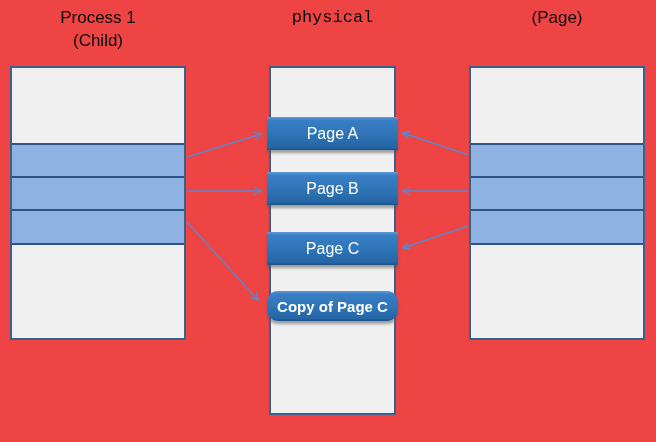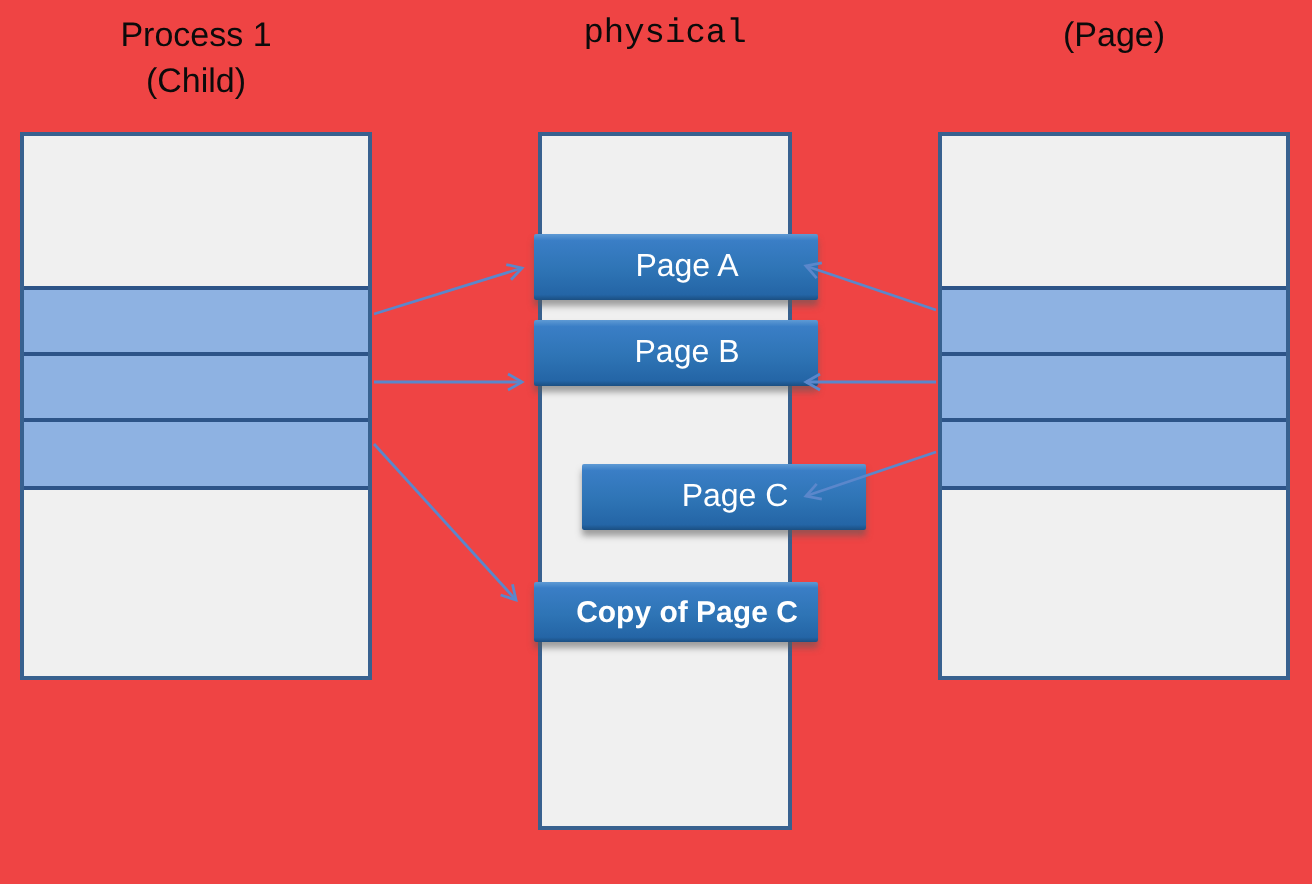--- a/index.html
+++ b/index.html
@@ -33,21 +33,20 @@
   .flex-fill{flex:1;}
   .page-box{
     position:absolute;
     left:267px;width:131px;height:33px;
     background:linear-gradient(180deg,#5e9ad4 0%,#3a7ec6 10%,#2e74b5 55%,#2465a6 92%,#1b4f82 100%);
     border-radius:1px;
     box-shadow:0 3px 3px rgba(90,90,90,0.55);
     color:#ffffff;
     display:flex;align-items:center;justify-content:center;
     font-size:16px;
-    padding-left:11px;
   }
   .page-box.copy{
     height:30px;
     font-size:15px;font-weight:bold;
   }
   #arrow-layer{
     position:absolute;left:0;top:0;
     pointer-events:none;
   }
   #arrow-layer line{
@@ -84,27 +83,27 @@
     <div class="seg-gray" style="height:75px;"></div>
     <div class="seg-blue" style="height:33px;"></div>
     <div class="seg-blue" style="height:33px;"></div>
     <div class="seg-blue last" style="height:36px;"></div>
     <div class="seg-gray flex-fill"></div>
   </div>
 
   <div class="page-box" style="top:117px;">
     <span>Page A</span>
   </div>
-  <div class="page-box" style="top:160px;">
+  <div class="page-box" style="top:172px;">
     <span>Page B</span>
   </div>
-  <div class="page-box" style="top:232px;margin-left:24px;">
+  <div class="page-box" style="top:232px;">
     <span>Page C</span>
   </div>
-  <div class="page-box copy" style="top:291px;">
+  <div class="page-box copy" style="top:291px;border-radius:11px;">
     <span>Copy of Page C</span>
   </div>
 
   <svg id="arrow-layer" width="656" height="442" viewBox="0 0 656 442">
     <defs>
       <marker id="oarrow" markerWidth="12" markerHeight="12" refX="8" refY="5" orient="auto" markerUnits="userSpaceOnUse">
         <path d="M1,1 L8,5 L1,9" stroke="#5b87cb" stroke-width="1.4" fill="none"></path>
       </marker>
     </defs>
     <line x1="187" y1="157" x2="261" y2="134" marker-end="url(#oarrow)"></line>

